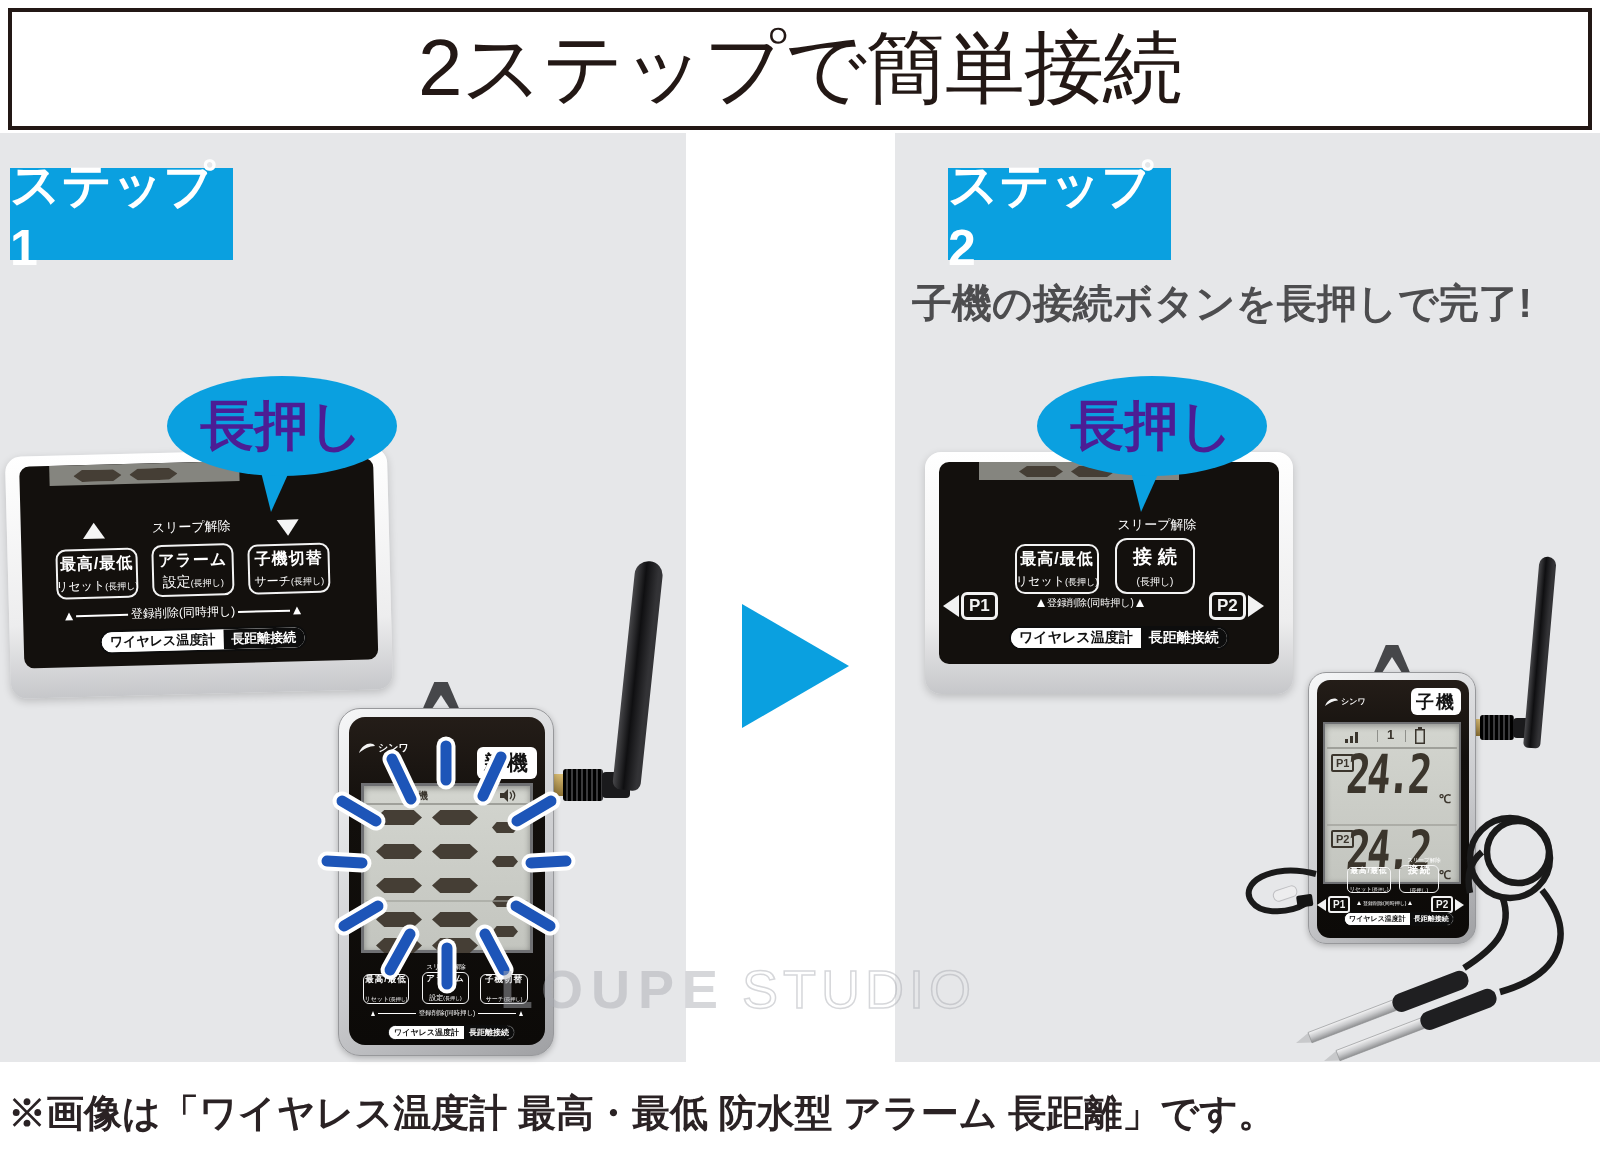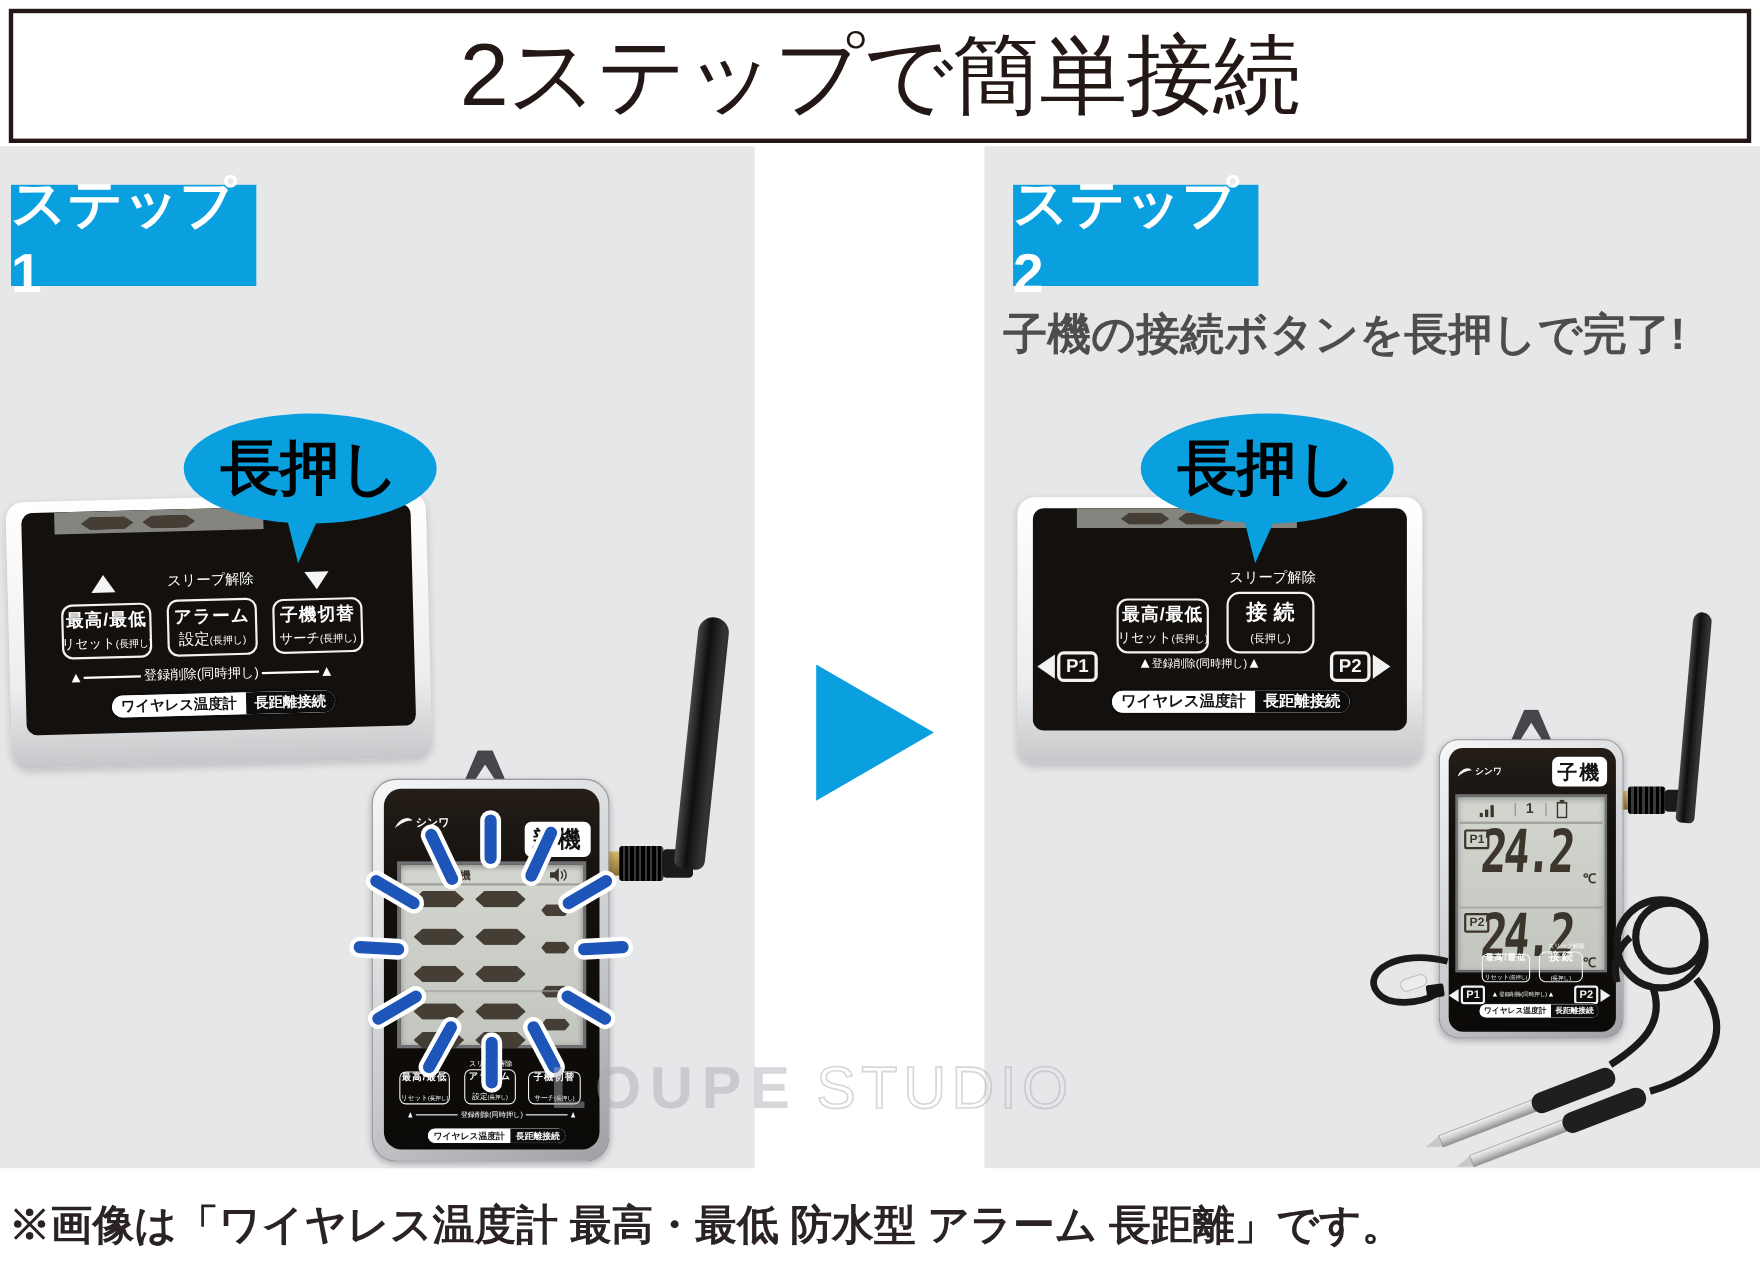--- a/index.html
+++ b/index.html
@@ -16,21 +16,21 @@
   .gpanel { position:absolute; top:133px; height:929px; background:#e6e7e9; z-index:0; }
   .next-arrow { position:absolute; left:742px; top:604px; width:0; height:0; z-index:1;
     border-top:62px solid transparent; border-bottom:62px solid transparent; border-left:107px solid #0aa0e0; }
 
   .step-badge { position:absolute; width:223px; height:92px; background:#0aa0e0; color:#fff;
     font-size:50px; font-weight:bold; display:flex; align-items:center; justify-content:center; z-index:3; }
   .step-desc { position:absolute; font-size:40px; font-weight:bold; color:#4d4d4f; white-space:nowrap; z-index:3; }
 
   
   .bubble { position:absolute; width:230px; height:100px; border-radius:50%; background:#0aa0e0;
-    display:flex; align-items:center; justify-content:center; color:#000000; font-size:54px; font-weight:bold; z-index:6; }
+    display:flex; align-items:center; justify-content:center; color:#4c1d95; font-size:54px; font-weight:bold; z-index:6; }
   .btail { position:absolute; width:0; height:0; border-left:15px solid transparent;
     border-right:27px solid transparent; border-top:60px solid #0aa0e0; z-index:6; }
 
   
   .cbody { position:absolute; border-radius:16px; z-index:2;
     background:linear-gradient(180deg,#ffffff,#ededee 70%,#c6c7ca); box-shadow:0 3px 8px rgba(0,0,0,.18); }
   .cpanel { position:absolute; left:14px; top:10px; right:14px; bottom:30px; background:#13100d; border-radius:10px; overflow:hidden; }
   .devbody { position:absolute; border-radius:22px; z-index:2;
     background:linear-gradient(145deg,#f6f7f8,#c9cacd 60%,#9fa0a3);
     box-shadow:0 2px 6px rgba(0,0,0,.25); border:1px solid #97989b; }
@@ -104,21 +104,21 @@
 
   <div class="title-box">
     <div class="title-text">2ステップで簡単接続</div>
   </div>
 
   <div class="gpanel" style="left:0;width:686px"></div>
   <div class="gpanel" style="left:895px;width:705px"></div>
   <div class="next-arrow"></div>
 
   <div class="step-badge" style="left:10px;top:168px">ステップ1</div>
-  <div class="step-badge" style="left:921px;top:168px">ステップ2</div>
+  <div class="step-badge" style="left:948px;top:168px">ステップ2</div>
   <div class="step-desc" style="left:912px;top:276px">子機の接続ボタンを長押しで完了!</div>
 
   <div class="cbody" style="left:8px;top:452px;width:382px;height:242px;transform:rotate(-1.5deg)">
     <div class="cpanel">
       <div class="lcd-sliver" style="left:30px;top:0;width:190px;height:20px">
         <div class="dash" style="left:24px;top:5px;width:48px;height:12px"></div>
         <div class="dash" style="left:80px;top:5px;width:48px;height:12px"></div>
       </div>
       <div class="tri-up" style="left:62px;top:58px"></div>
       <div class="sleep" style="left:118px;top:56px;width:105px;font-size:13px">スリープ解除</div>

